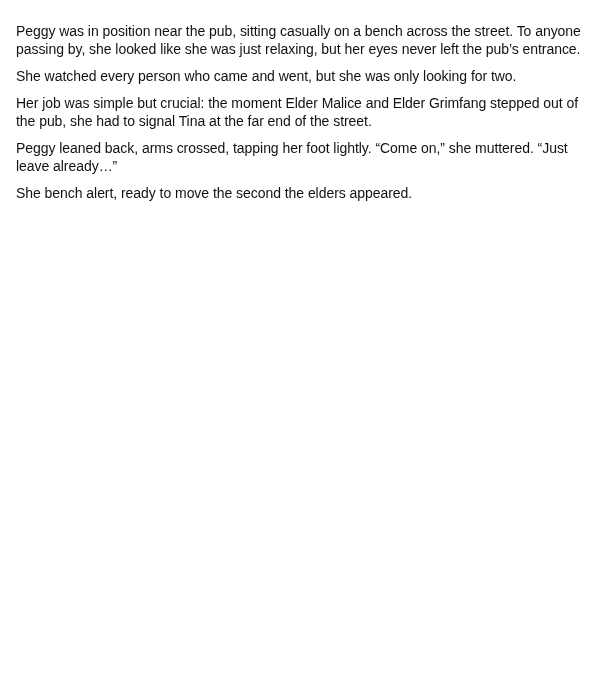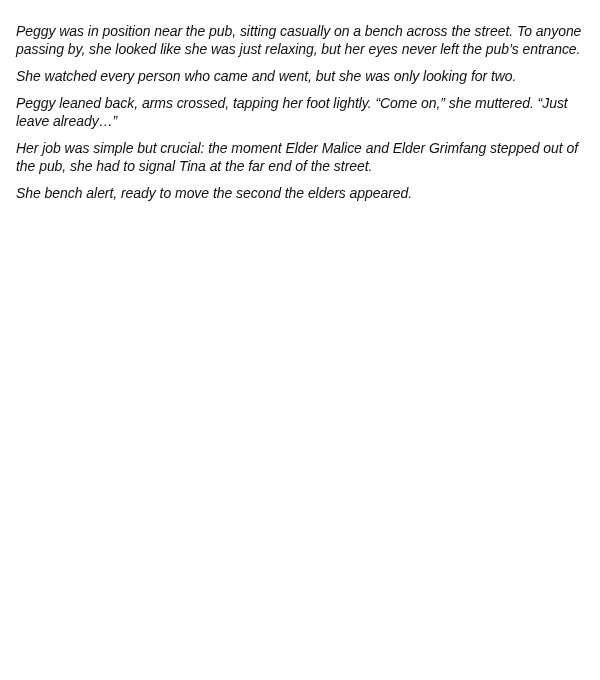--- a/index.html
+++ b/index.html
@@ -27,27 +27,26 @@
       font-family: "Liberation Sans", sans-serif;
       font-size: 14px;
       line-height: 18px;
       color: #111111;
       width: 570px;
     }
     .story p {
       margin: 0 0 9px 0;
       padding: 0;
       letter-spacing: -0.05px;
-      font-style: italic;
     }
   </style>
 </head>
 <body>
 
 <div class="page">
   <div class="story">
     <p>Peggy was in position near the pub, sitting casually on a bench across the street. To anyone passing by, she looked like she was just relaxing, but her eyes never left the pub’s entrance.</p>
     <p>She watched every person who came and went, but she was only looking for two.</p>
+    <p>Her job was simple but crucial: the moment Elder Malice and Elder Grimfang stepped out of the pub, she had to signal Tina at the far end of the street.</p>
     <p>Peggy leaned back, arms crossed, tapping her foot lightly. “Come on,” she muttered. “Just leave already…”</p>
-    <p>Her job was simple but crucial: the moment Elder Malice and Elder Grimfang stepped out of the pub, she had to signal Tina at the far end of the street.</p>
     <p>She bench alert, ready to move the second the elders appeared.</p>
   </div>
 </div>
 
 </body></html>

